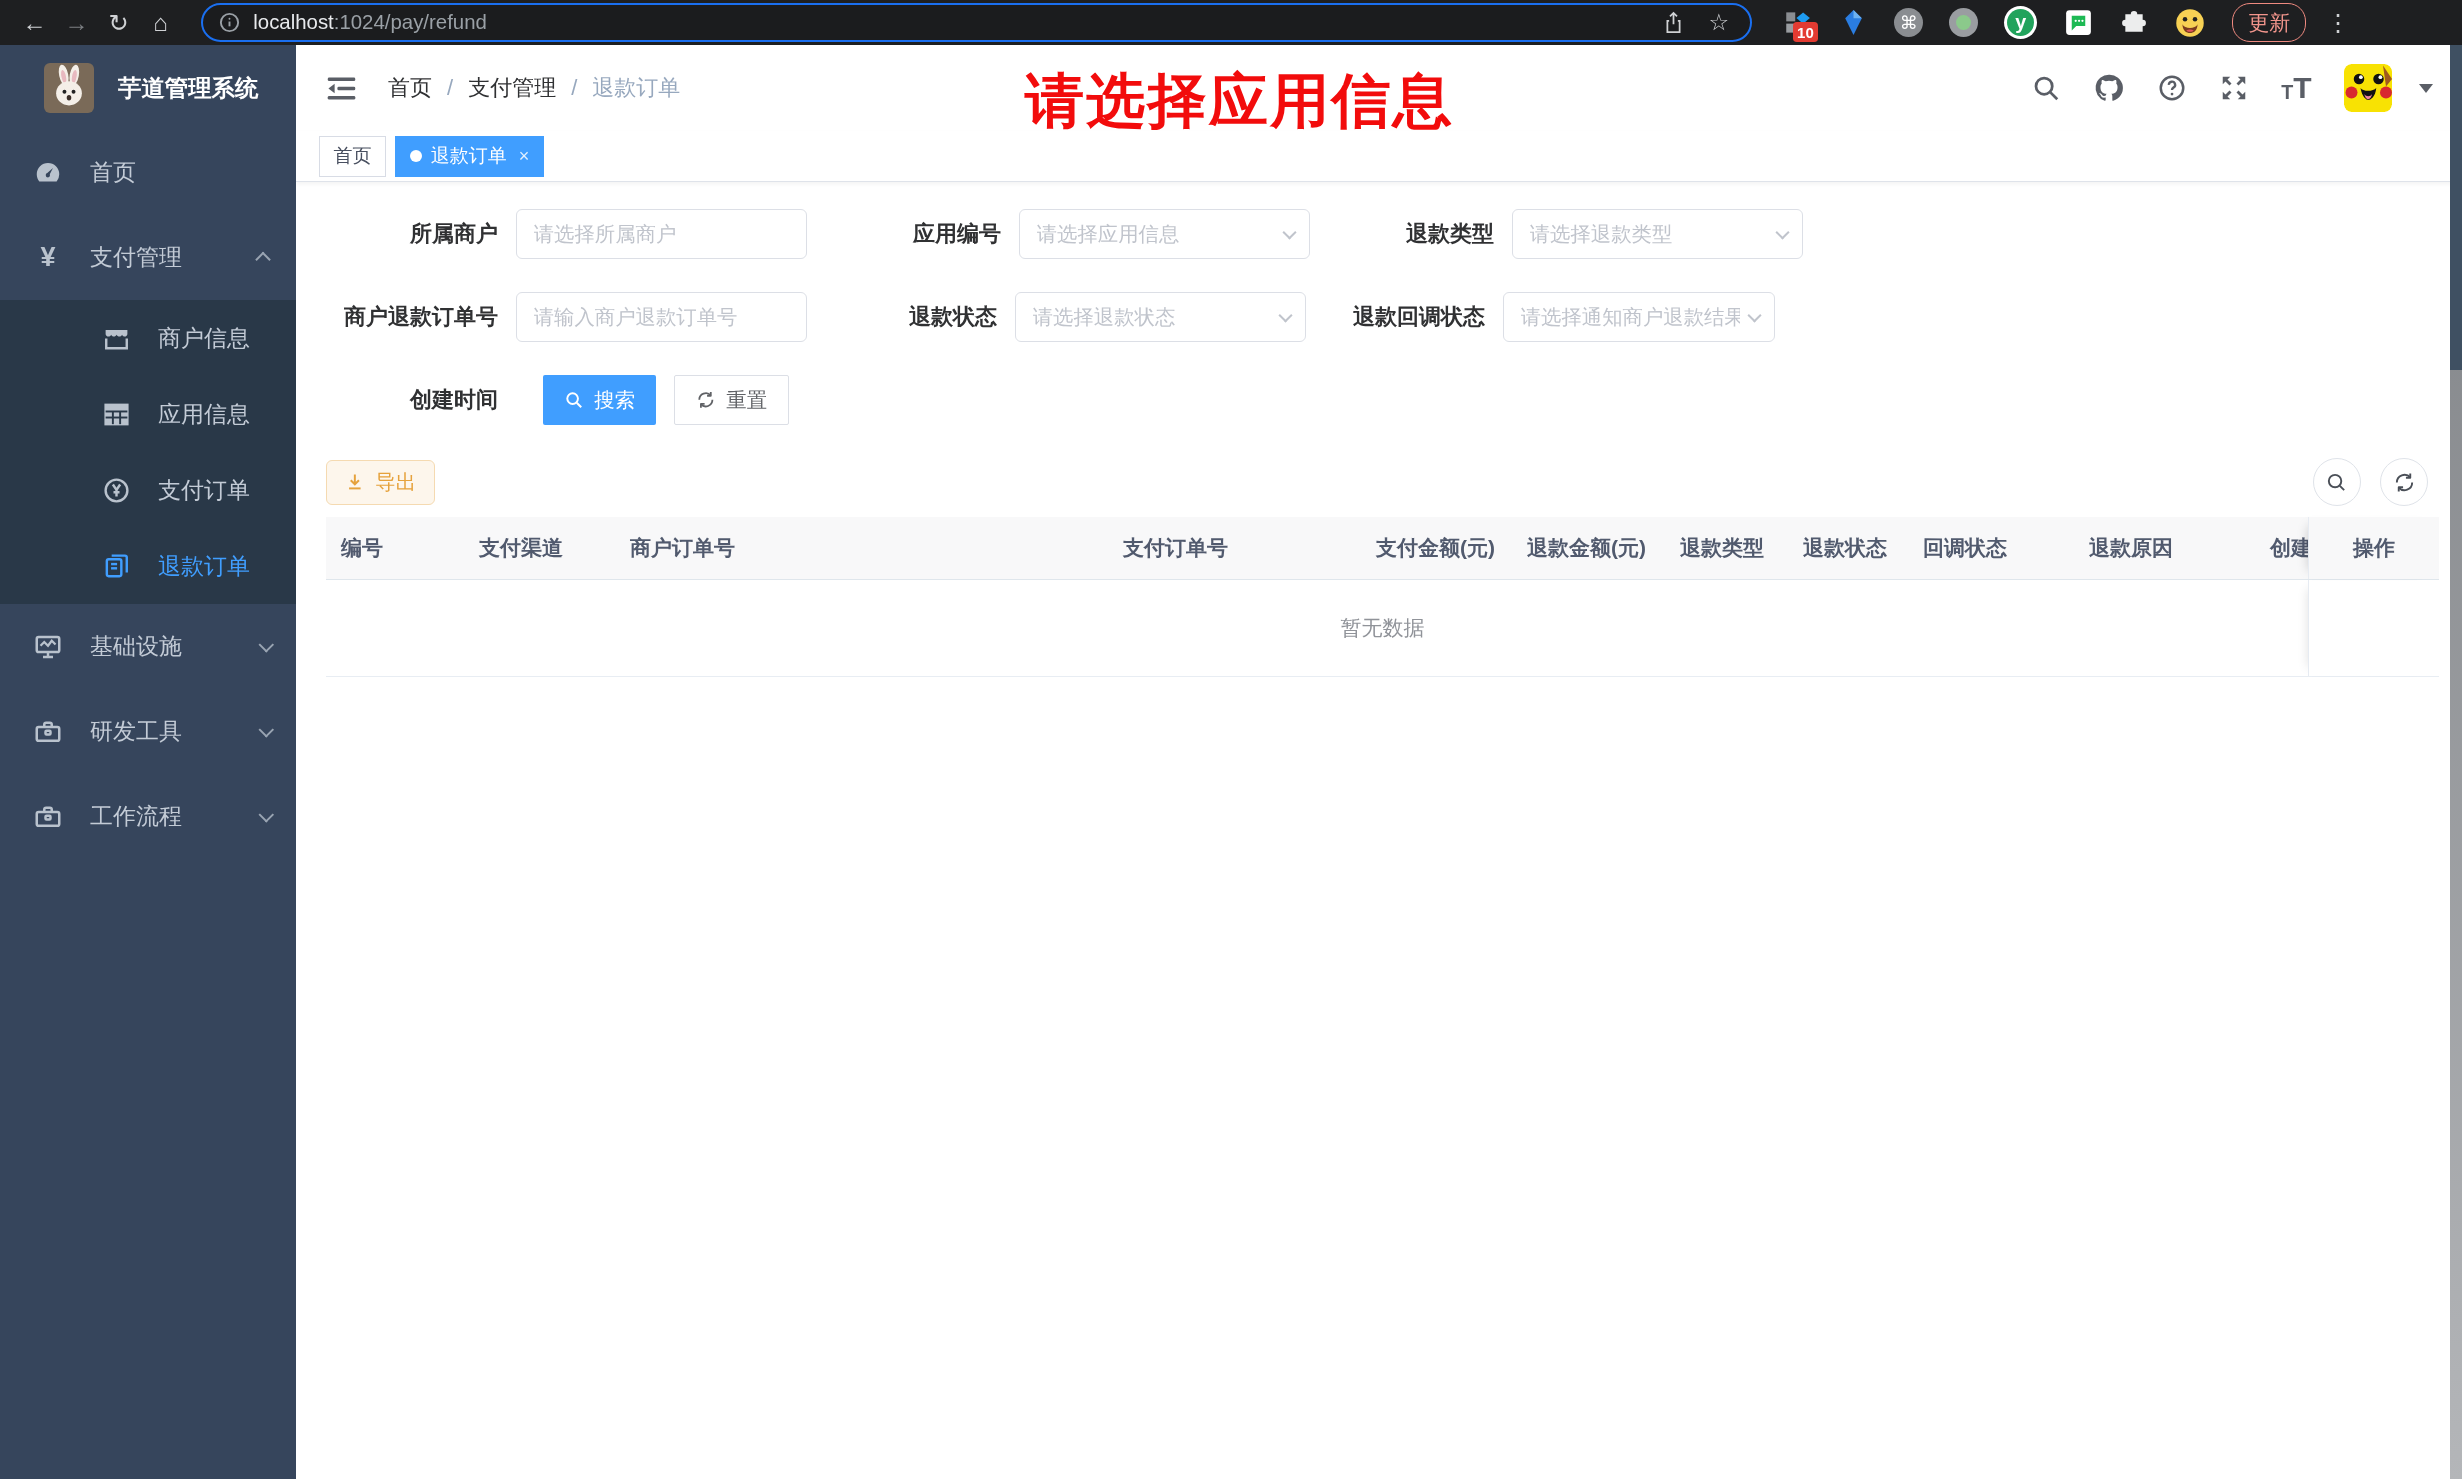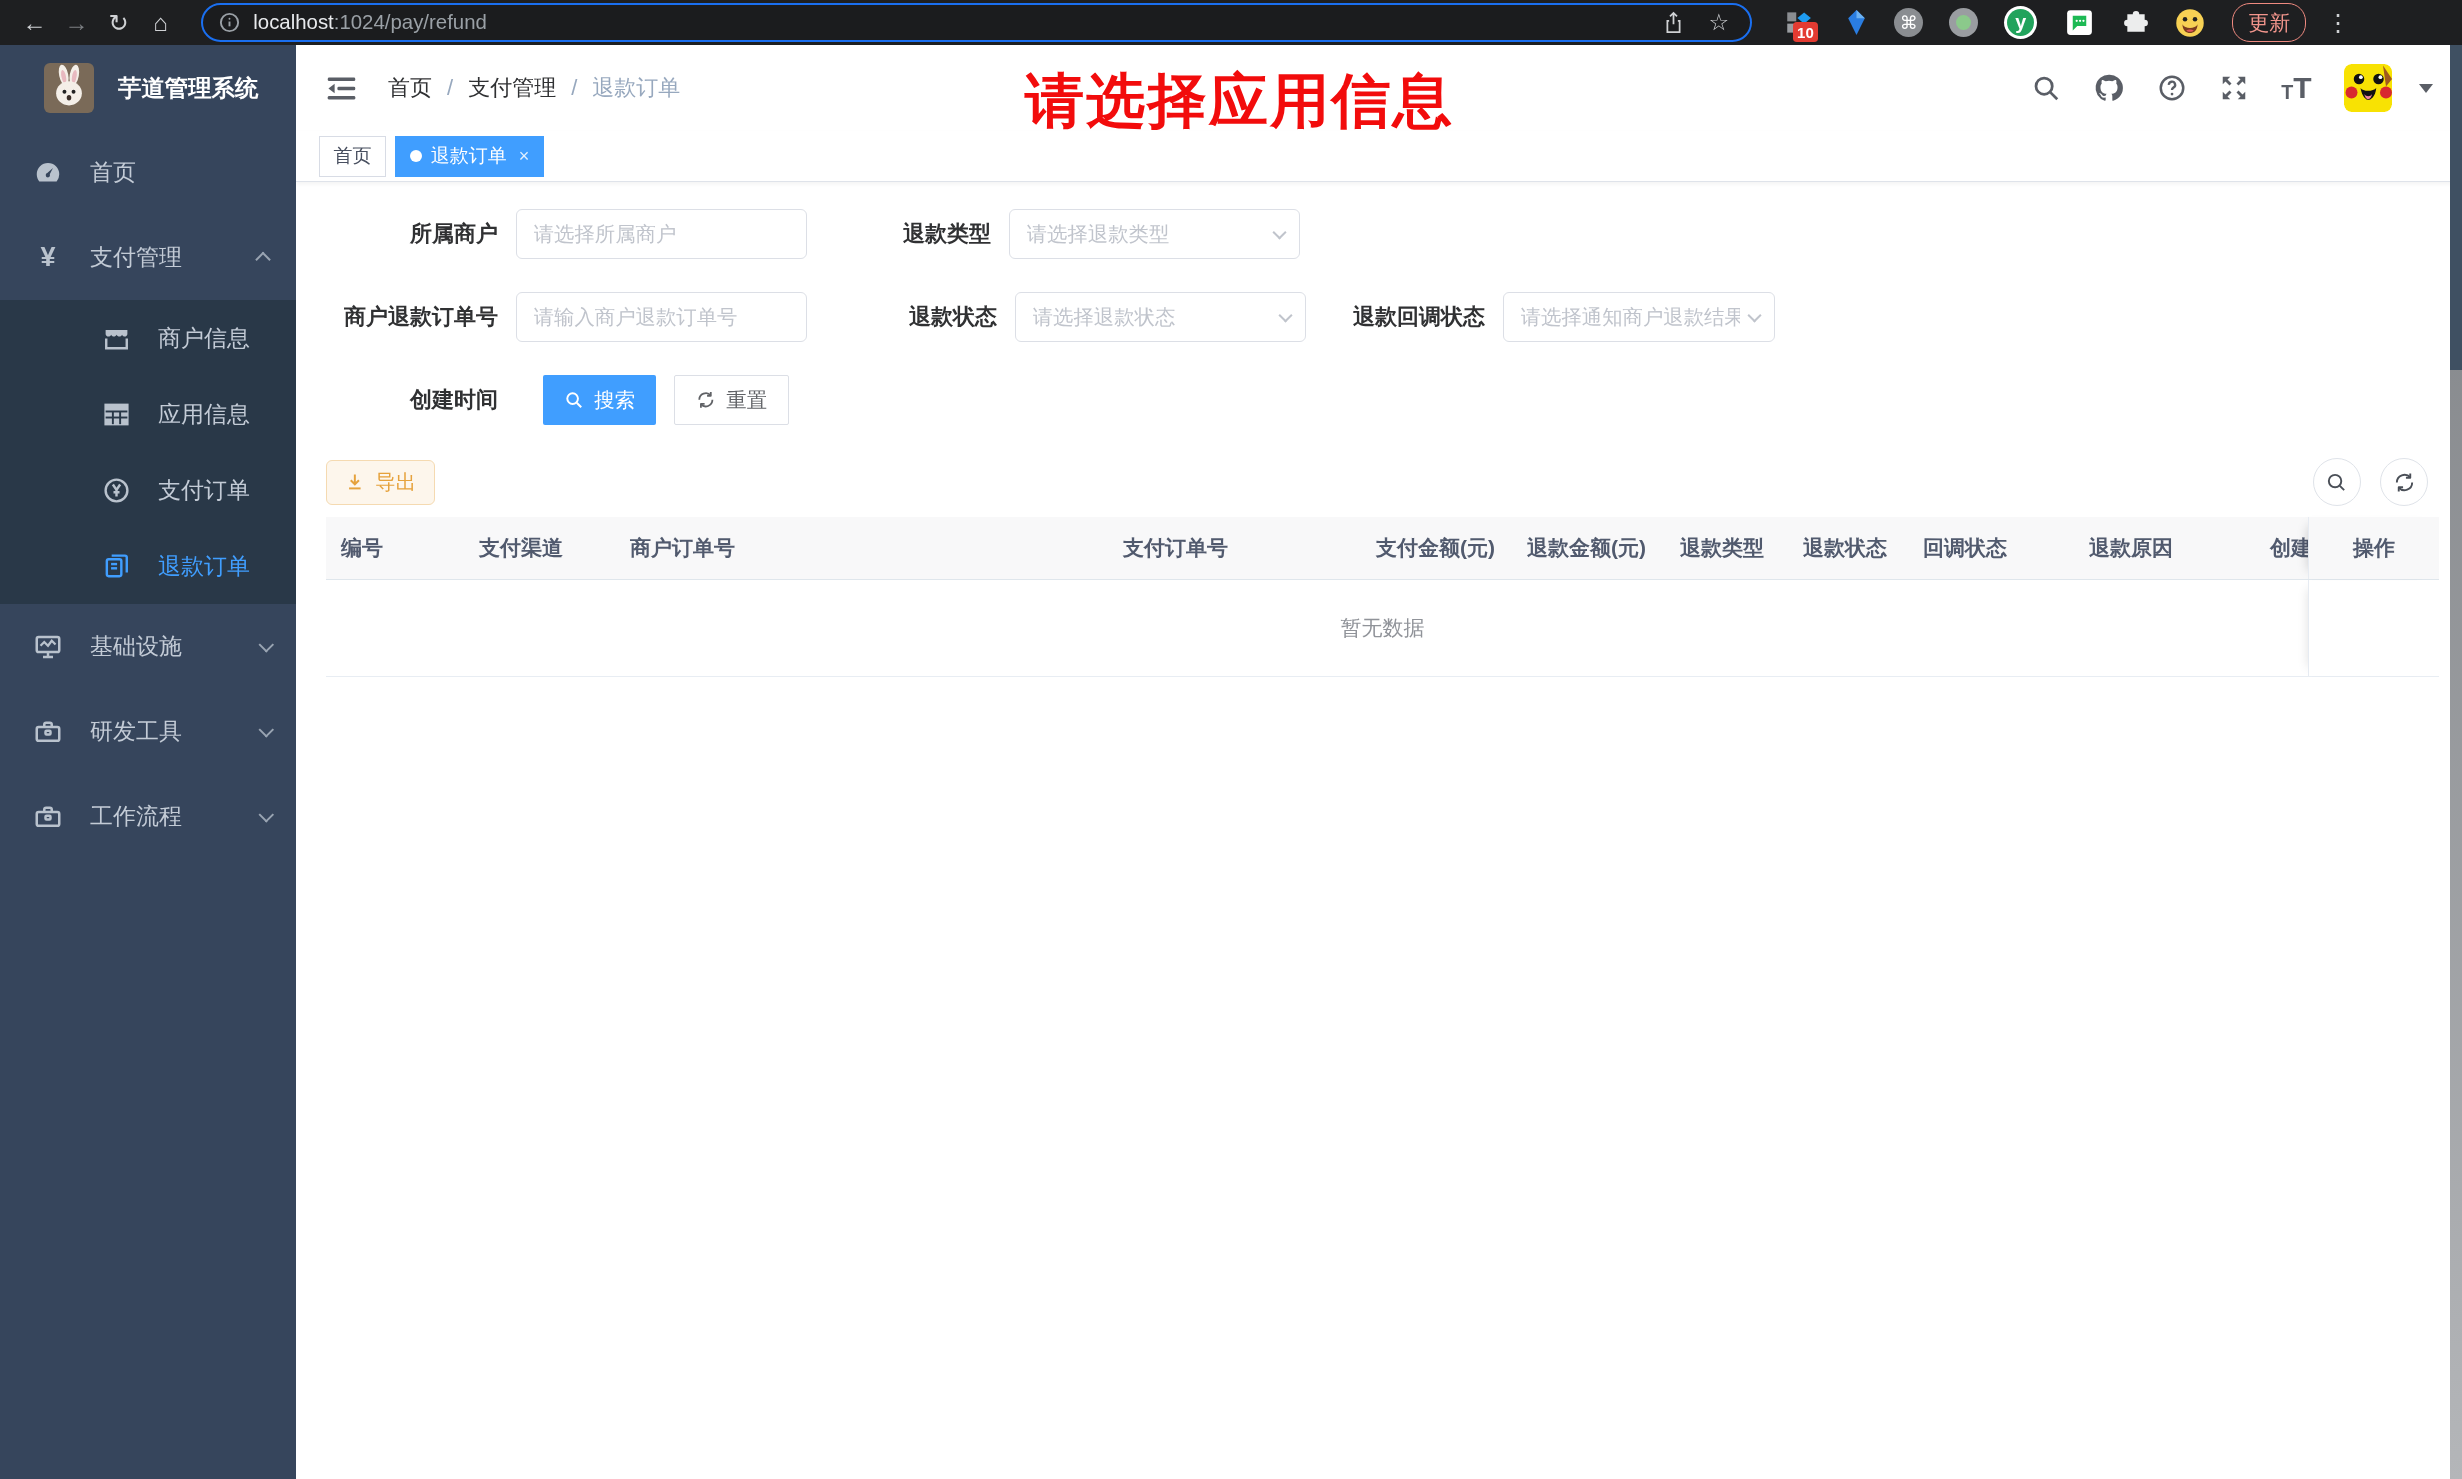--- a/index.html
+++ b/index.html
@@ -10,21 +10,21 @@
 .browser { position:absolute; top:0; left:0; right:0; height:45px; background:#1e1f21; display:flex; align-items:center; padding:0 13.6px; color:#c8cacd; z-index:50; }
 .nav-ic { font-size:24px; width:42px; text-align:center; color:#cfd1d4; flex:0 0 auto; }
 .nav-ic.dim { color:#7c7f83; }
 .url-pill { height:39px; flex:0 0 1551px; margin-left:19.7px; border:2.3px solid #1a6ff0; border-radius:21px; background:#1b1c1e; display:flex; align-items:center; padding:0 15px; gap:12px; }
 .info-ic svg { display:block; }
 .url-text { font-size:20.4px; color:#e8eaed; white-space:nowrap; }
 .url-text .dim { color:#9aa0a6; }
 .pill-spacer { flex:1; }
 .pill-ic { width:33px; display:flex; justify-content:center; color:#cfd1d4; font-size:23px; }
 .ext-row { display:flex; align-items:center; gap:26px; margin-left:30px; flex:0 0 auto; }
-.ext { width:30px; height:30px; position:relative; display:flex; align-items:center; justify-content:flex-end; }
+.ext { width:30px; height:30px; position:relative; display:flex; align-items:center; justify-content:center; }
 .badge { position:absolute; bottom:-4.5px; right:-6px; background:#e33b32; color:#fff; font-size:15px; line-height:1; padding:2.3px 4.5px; border-radius:3.8px; font-weight:bold; }
 .circle-ext { width:29px; height:29px; border-radius:50%; display:flex; align-items:center; justify-content:center; }
 .grey-c { background:#8a8d91; color:#fff; font-size:18px; }
 .update-btn { border:1.5px solid #ef8a80; color:#f2958c; font-size:21px; padding:4.5px 15px; border-radius:18px; margin-left:27px; white-space:nowrap; }
 .dots { font-size:24px; color:#cfd1d4; margin-left:19.7px; letter-spacing:0; }
 
 
 .sidebar { position:absolute; top:45px; left:0; bottom:0; width:296px; background:#36455c; color:#c3cbd6; z-index:10; }
 .logo-row { height:85px; display:flex; align-items:center; padding-left:44px; gap:24px; }
 .logo-box { width:50px; height:50px; border-radius:6px; overflow:hidden; flex:0 0 auto; }
@@ -381,20 +381,27 @@
   <div class="content">
 
     <div class="form-row">
       <div class="fi">
         <span class="flabel lw1">所属商户</span>
         <span class="inp">
             <span class="ph">请选择所属商户</span>
           </span>
       </div>
       <div class="fi">
+        <span class="flabel lw2">应用编号</span>
+        <span class="inp">
+            <span class="ph">请选择应用信息</span>
+            <span class="sel-chev"></span>
+          </span>
+      </div>
+      <div class="fi">
         <span class="flabel lw4">退款类型</span>
         <span class="inp">
             <span class="ph">请选择退款类型</span>
             <span class="sel-chev"></span>
           </span>
       </div>
     </div>
 
     <div class="form-row">
       <div class="fi">

